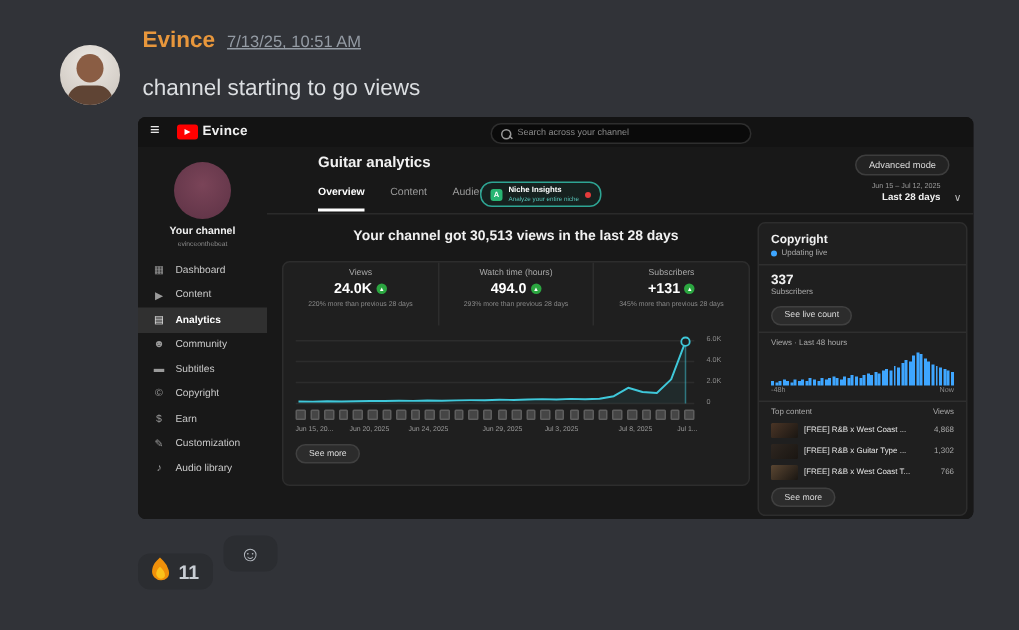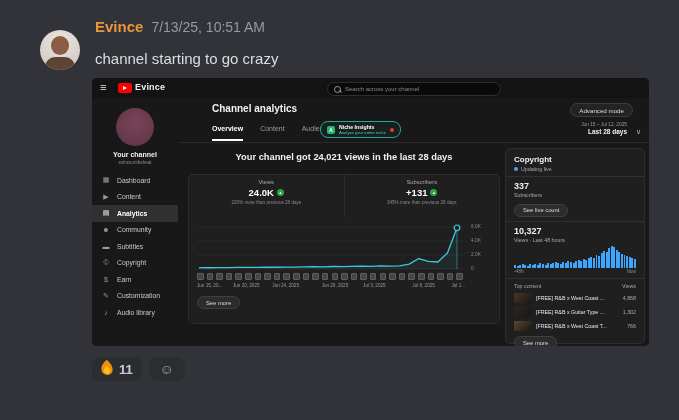--- a/index.html
+++ b/index.html
@@ -6,21 +6,21 @@
     font-family:"Liberation Sans","DejaVu Sans",sans-serif;}
   .canvas{position:relative;width:679px;height:420px;background:#313338;}
 
   
   .avatar{position:absolute;left:40px;top:30px;width:40px;height:40px;border-radius:50%;
     background:radial-gradient(circle at 50% 30%,#ece8e3,#c9c2ba);overflow:hidden;cursor:pointer;}
   .avatar .head{position:absolute;left:11px;top:6px;width:18px;height:19px;border-radius:50%;background:#8a5d44;}
   .avatar .torso{position:absolute;left:5px;bottom:-2px;width:30px;height:15px;border-radius:10px 10px 0 0;background:#5f4434;}
   .msg-head{position:absolute;left:95px;top:18px;display:flex;align-items:baseline;gap:8px;justify-content:center;}
   .username{color:#e8973c;font-size:15px;font-weight:700;cursor:pointer;}
-  .timestamp{color:#949ba4;font-size:14px;}
+  .timestamp{color:#949ba4;font-size:11px;text-decoration:underline;}
   .msg-text{position:absolute;left:95px;top:50px;color:#dbdee1;font-size:15px;}
 
   
   .studio{position:absolute;left:92px;top:78px;width:557px;height:268px;background:#181818;
     border-radius:5px;overflow:hidden;color:#f1f1f1;}
 
   
   .topbar{position:absolute;left:0;top:0;right:0;height:20px;background:#131313;}
   .hamburger{position:absolute;left:8px;top:3px;font-size:11px;color:#e8e8e8;cursor:pointer;}
   .yt-logo{position:absolute;left:26px;top:5px;width:14px;height:10px;background:#f00;border-radius:2px;}
@@ -108,21 +108,21 @@
   .rt-axis{display:flex;justify-content:space-between;font-size:4.8px;color:#8a8a8a;margin-top:1px;}
   .rt-cols{display:flex;justify-content:space-between;font-size:5.3px;color:#aaa;margin-top:1px;}
   .rt-row{display:flex;align-items:center;gap:4px;margin-top:4px;cursor:pointer;}
   .rt-thumb{width:18px;height:10px;border-radius:1px;flex:none;}
   .rt-rtitle{font-size:5.3px;color:#e8e8e8;flex:1;white-space:nowrap;overflow:hidden;text-overflow:ellipsis;}
   .rt-rviews{font-size:5.3px;color:#aaa;flex:none;}
 
   
   .reactions{position:absolute;left:92px;top:357px;display:flex;gap:7px;}
   .reaction{display:flex;align-items:center;gap:6px;background:#2b2d31;border-radius:8px;
-    padding:3px 9px;cursor:pointer;height:18px;}
+    padding:3px 9px;cursor:pointer;height:18px;margin-top:12px;}
   .flame{position:relative;width:12px;height:15px;}
   .flame .f1{position:absolute;left:0;top:0;width:12px;height:13px;background:#f0900a;
     border-radius:80% 0 55% 50% / 55% 0 80% 50%;transform:rotate(-45deg);}
   .flame .f2{position:absolute;left:3px;top:5px;width:6px;height:7px;background:#fcc21b;
     border-radius:80% 0 55% 50% / 55% 0 80% 50%;transform:rotate(-45deg);}
   .rx-count{color:#c8cdd3;font-size:13px;font-weight:600;}
   .add-reaction{display:flex;align-items:center;justify-content:center;background:#2b2d31;
     border-radius:8px;width:36px;height:24px;cursor:pointer;color:#b5bac1;font-size:14px;}
 </style>
 </head>
@@ -131,21 +131,21 @@
 <div class="canvas">
 
   <div class="avatar">
     <div class="head"></div>
     <div class="torso"></div>
   </div>
   <div class="msg-head">
     <span class="username">Evince</span>
     <span class="timestamp">7/13/25, 10:51 AM</span>
   </div>
-  <div class="msg-text">channel starting to go crazy</div>
+  <div class="msg-text">channel starting to go views</div>
 
   <div class="studio">
 
     <div class="topbar">
       <span class="hamburger">≡</span>
       <span class="yt-logo">
           <i class="play"></i>
         </span>
       <span class="logo-text">Evince</span>
       <div class="search">
@@ -192,21 +192,21 @@
             <span class="side-label">Customization</span>
           </div>
           <div class="side-item">
             <span class="side-icon">♪</span>
             <span class="side-label">Audio library</span>
           </div>
         </div>
     </div>
 
     <div class="main">
-      <div class="page-title">Channel analytics</div>
+      <div class="page-title">Guitar analytics</div>
       <div class="adv-btn">Advanced mode</div>
 
       <div class="tabs" id="tabs">
           <div class="tab active">Overview</div>
           <div class="tab">Content</div>
           <div class="tab">Audience</div>
           <div class="tab">Trends</div>
         </div>
 
       <div class="niche">
@@ -219,31 +219,39 @@
       </div>
 
       <div class="dateblock">
         <div class="date-range">Jun 15 – Jul 12, 2025</div>
         <div class="date-preset">Last 28 days</div>
       </div>
       <div class="chev">∨</div>
 
       <div class="hr"></div>
 
-      <div class="headline">Your channel got 24,021 views in the last 28 days</div>
+      <div class="headline">Your channel got 30,513 views in the last 28 days</div>
 
       <div class="card">
         <div class="stats" id="stats">
             <div class="stat">
               <div class="stat-label">Views</div>
               <div class="stat-valrow">
                 <span class="stat-value">24.0K</span>
                 <span class="up">▲</span>
               </div>
               <div class="stat-delta">220% more than previous 28 days</div>
+            </div>
+            <div class="stat">
+              <div class="stat-label">Watch time (hours)</div>
+              <div class="stat-valrow">
+                <span class="stat-value">494.0</span>
+                <span class="up">▲</span>
+              </div>
+              <div class="stat-delta">293% more than previous 28 days</div>
             </div>
             <div class="stat">
               <div class="stat-label">Subscribers</div>
               <div class="stat-valrow">
                 <span class="stat-value">+131</span>
                 <span class="up">▲</span>
               </div>
               <div class="stat-delta">345% more than previous 28 days</div>
             </div>
           </div>
@@ -309,21 +317,20 @@
         <div class="rt-title">Copyright</div>
         <div class="rt-live">
           <span class="rt-dot"></span>
           <span>Updating live</span>
         </div>
         <div class="rt-hr"></div>
         <div class="rt-big">337</div>
         <div class="rt-sub">Subscribers</div>
         <div class="pill-btn">See live count</div>
         <div class="rt-hr"></div>
-        <div class="rt-big">10,327</div>
         <div class="rt-sub">Views · Last 48 hours</div>
         <div class="rt-bars" id="rt-bars">
             <div class="rt-bar" style="height: 3px;"></div>
             <div class="rt-bar" style="height: 2px;"></div>
             <div class="rt-bar" style="height: 3px;"></div>
             <div class="rt-bar" style="height: 4px;"></div>
             <div class="rt-bar" style="height: 3px;"></div>
             <div class="rt-bar" style="height: 2px;"></div>
             <div class="rt-bar" style="height: 4px;"></div>
             <div class="rt-bar" style="height: 3px;"></div>

